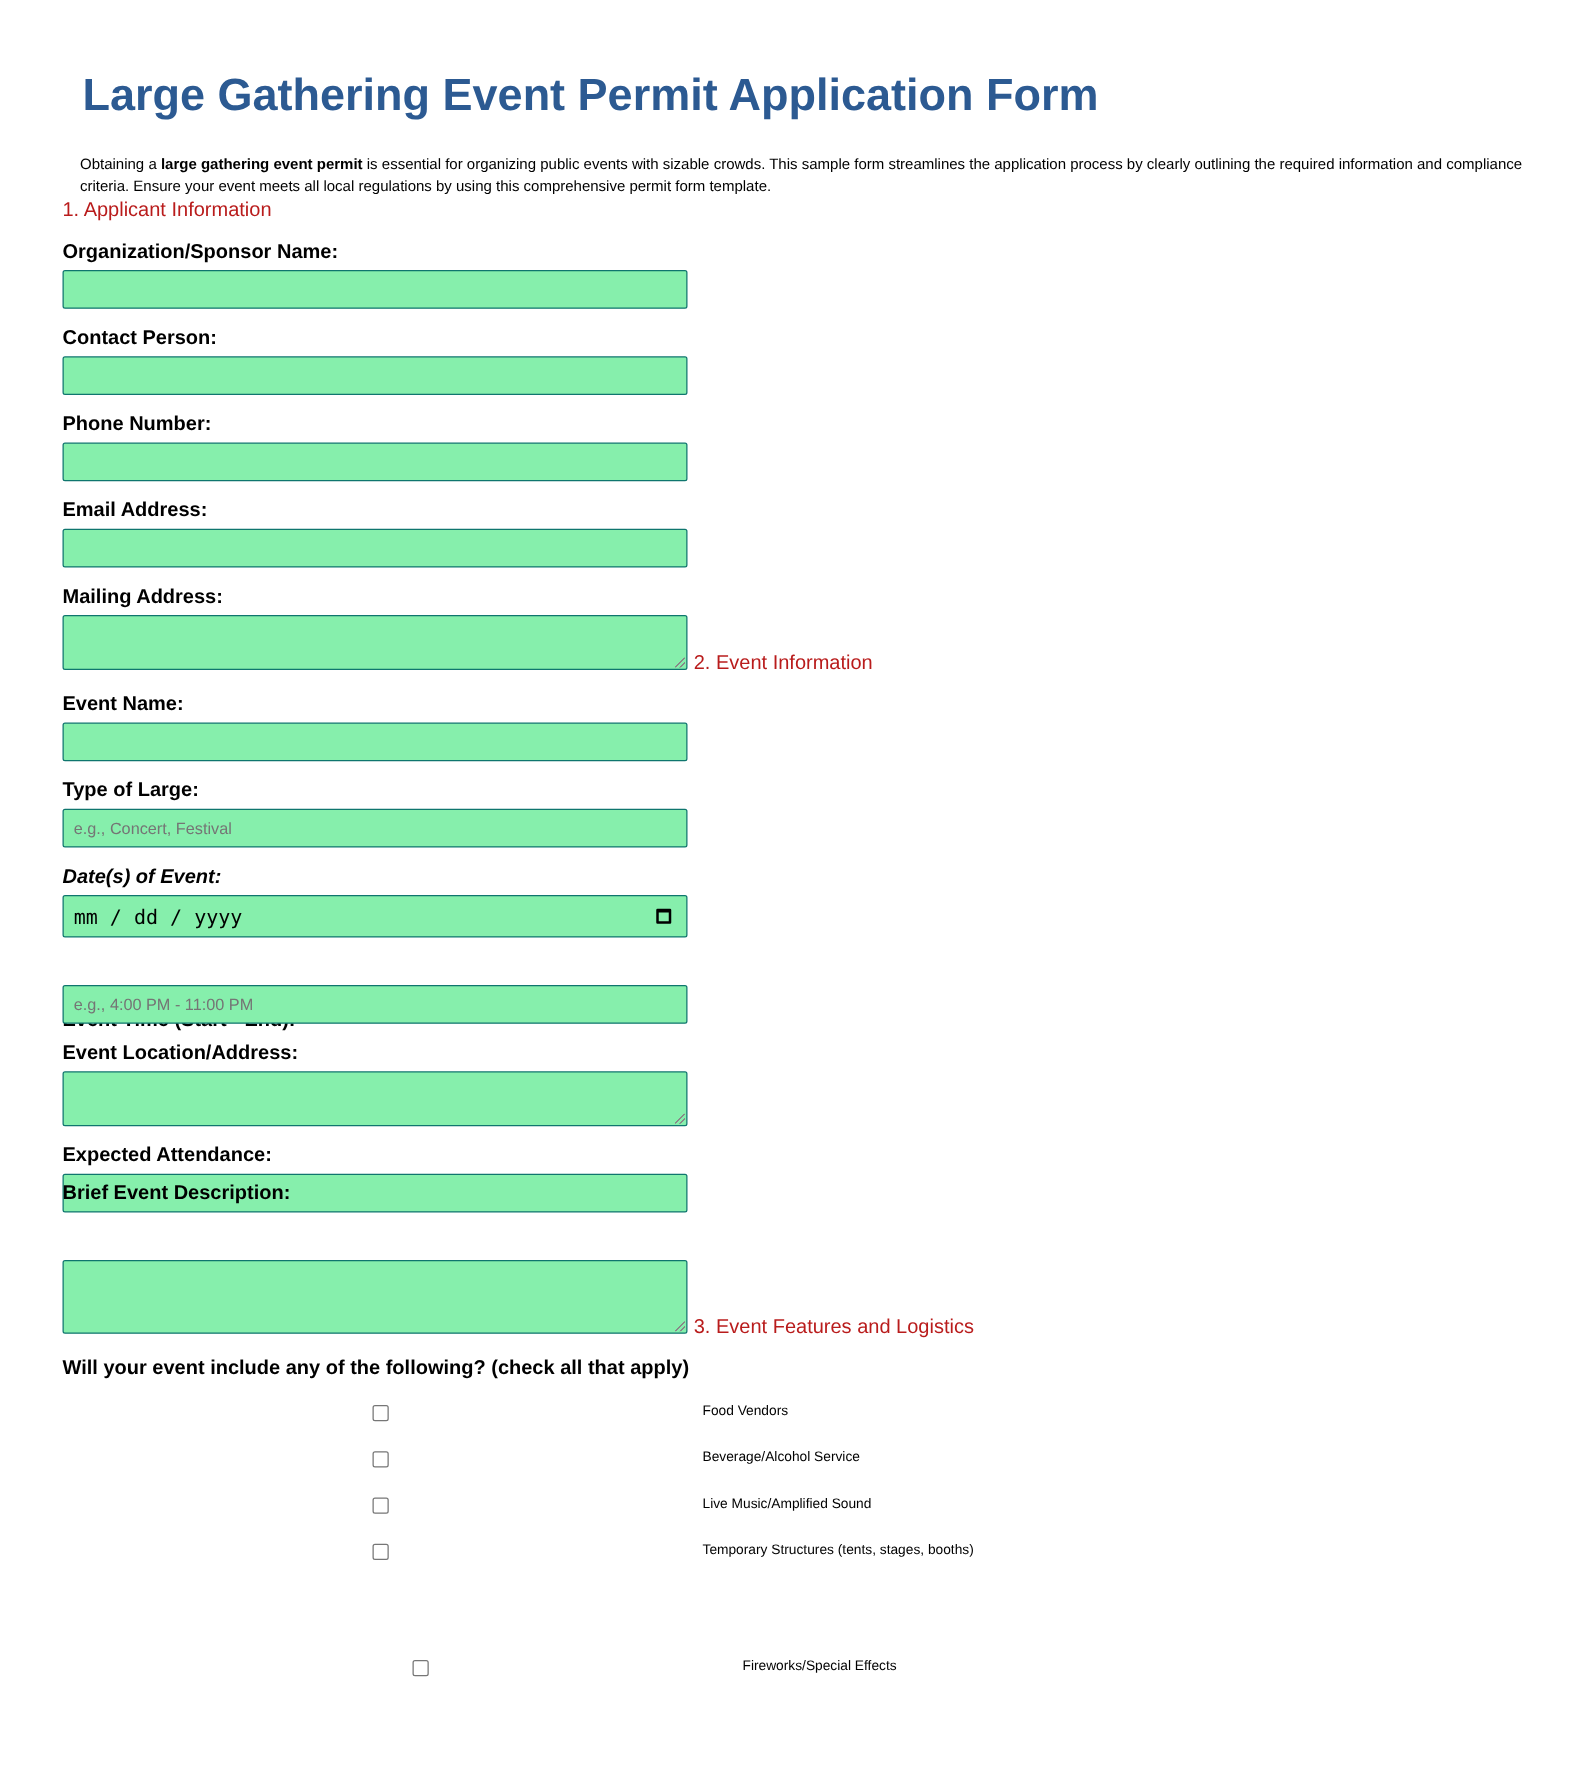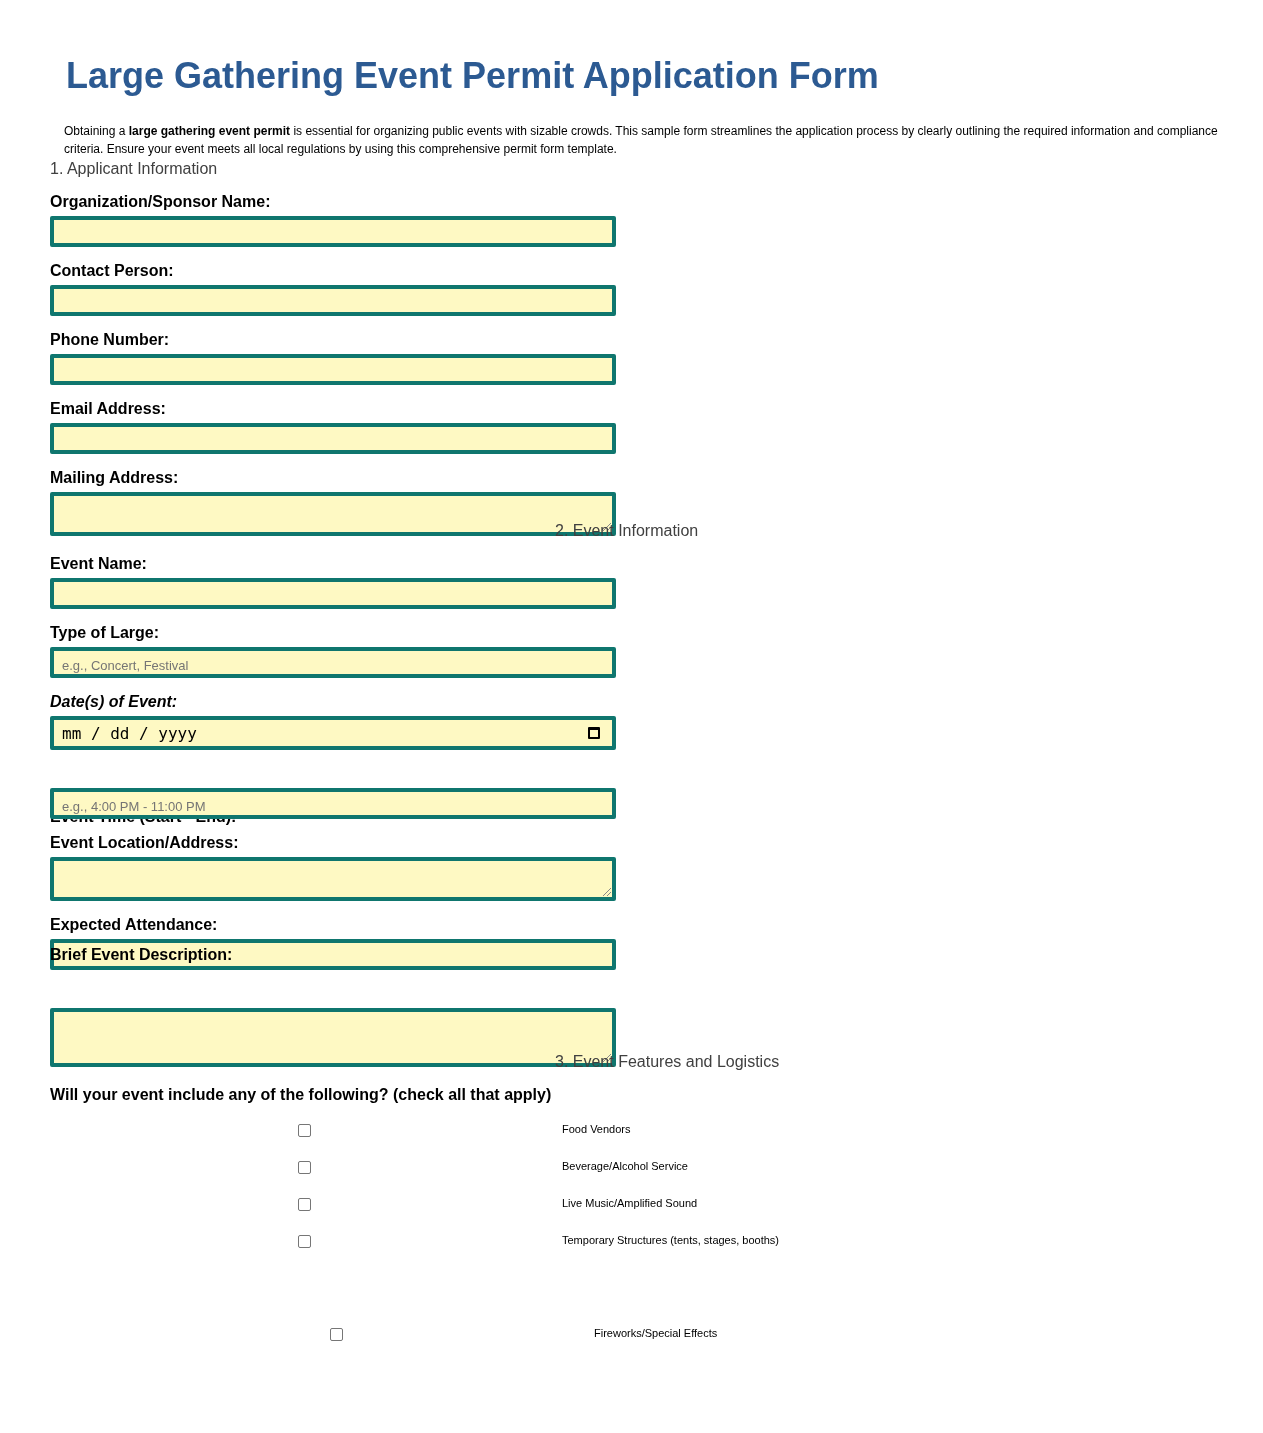--- a/index.html
+++ b/index.html
@@ -27,40 +27,40 @@
     .intro {
       position: absolute;
       left: 50px;
       top: 108px;
       width: 1160px;
       font-size: 12px;
       line-height: 18px;
       margin: 14px;
     }
     .section-heading {
-      color: #404040;
+      color: #b91c1c;
       font-size: 16px;
       font-weight: normal;
       white-space: nowrap;
     }
     .abs { position: absolute; }
     .label {
       position: absolute;
       left: 50px;
       font-weight: bold;
       font-size: 16px;
       white-space: nowrap;
     }
     .field {
       position: absolute;
       left: 50px;
-      width: 566px;
-      border: 4px solid #0f766e;
+      width: 500px;
+      border: 1px solid #0f766e;
       border-radius: 2px;
-      background: #fef9c3;
+      background: #86efac;
       font-family: "Liberation Sans", sans-serif;
       font-size: 13px;
       padding: 0 8px;
     }
     .field.input { height: 31px; }
     .field.textarea { resize: both; }
     .placeholder-text {
       color: #757575;
       font-size: 13px;
       line-height: 29px;

